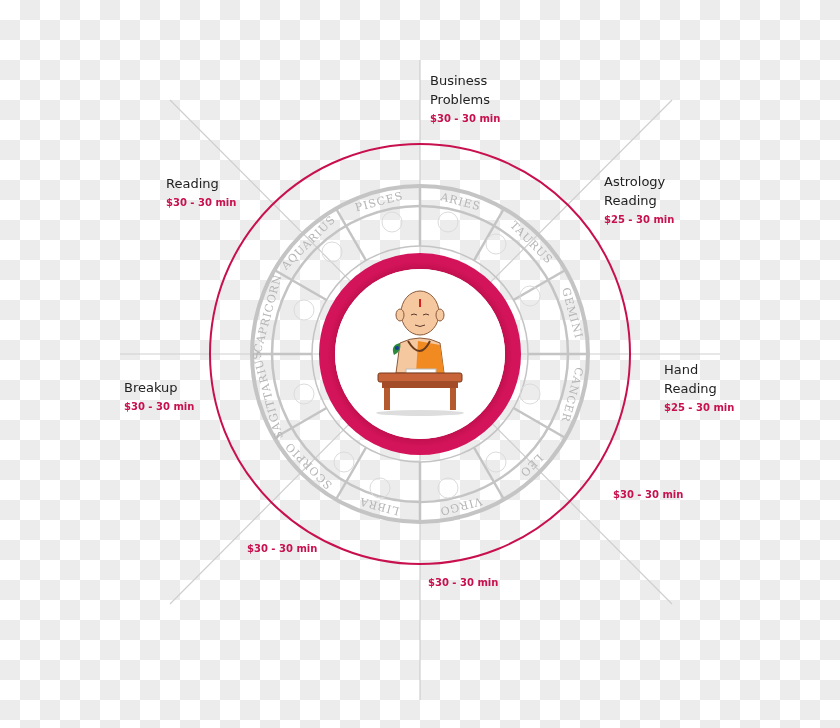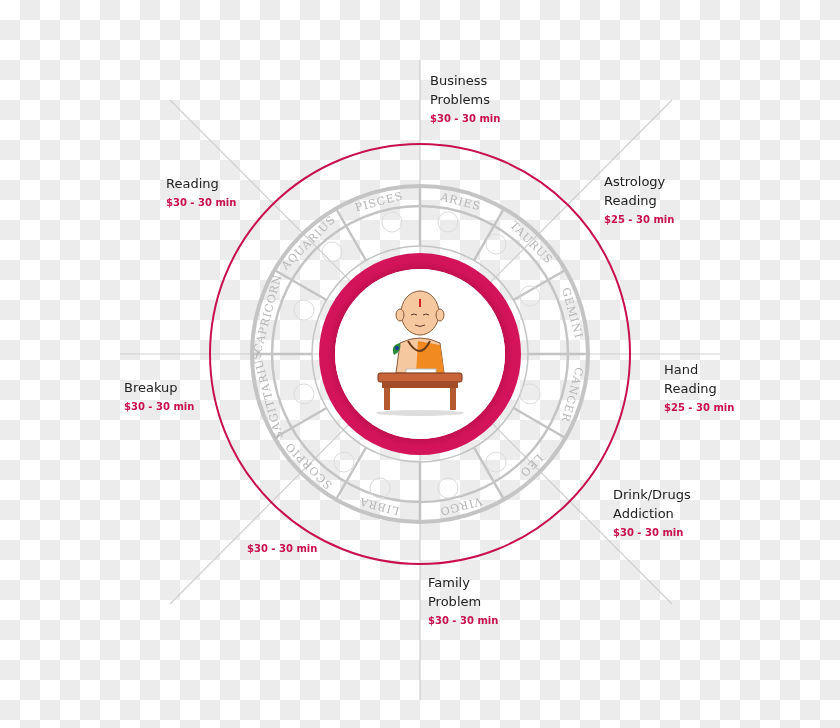--- a/index.html
+++ b/index.html
@@ -157,27 +157,23 @@
   <span class="name">Astrology
 Reading</span>
   <span class="price">$25 - 30 min</span>
 </div>
 <div class="service" style="left:640px; top:360px;margin-left:24px;">
   <span class="name">Hand
 Reading</span>
   <span class="price">$25 - 30 min</span>
 </div>
 <div class="service" style="left:613px; top:485px;">
-  <span class="name">Drink/Drugs
-Addiction</span>
   <span class="price">$30 - 30 min</span>
 </div>
 <div class="service" style="left:428px; top:573px;">
-  <span class="name">Family
-Problem</span>
   <span class="price">$30 - 30 min</span>
 </div>
 <div class="service" style="left:247px; top:539px;">
   <span class="price">$30 - 30 min</span>
 </div>
 <div class="service" style="left:124px; top:378px;">
   <span class="name">Breakup</span>
   <span class="price">$30 - 30 min</span>
 </div>
 <div class="service" style="left:166px; top:174px;">

